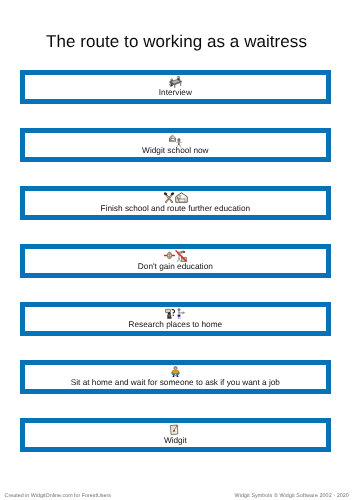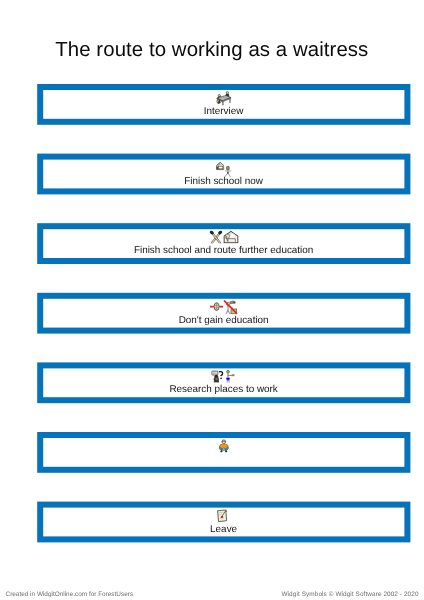--- a/index.html
+++ b/index.html
@@ -5,21 +5,21 @@
 <style>
   html,body{margin:0;padding:0;}
   body{width:353px;height:500px;background:#ffffff;
        font-family:"Liberation Sans",sans-serif;overflow:hidden;
        -webkit-font-smoothing:antialiased;text-rendering:geometricPrecision;}
   .page{position:relative;width:353px;height:500px;}
 
   .title{position:absolute;left:0;top:32px;width:353px;text-align:center;
          font-size:17px;line-height:20px;letter-spacing:0.06px;color:#0b0b0b;}
 
-  .cells{position:absolute;left:31px;top:70.3px;width:310.7px;}
+  .cells{position:absolute;left:20px;top:70.3px;width:310.7px;}
   .cell{position:relative;box-sizing:border-box;width:310.7px;height:33.7px;
         border:5px solid #0672B8;background:#fff;margin-bottom:24.3px;}
   .cell-inner{position:absolute;left:0;right:0;top:0;bottom:0;}
   .sym-row{position:absolute;left:0;right:0;top:0.6px;display:flex;
         align-items:flex-start;justify-content:center;height:12px;}
   .sym-row > span{display:block;line-height:0;position:relative;}
   .sym-row svg{display:block;}
   [data-name="school-building-symbol"]{top:0.5px;}
   [data-name="person-walking-away-symbol"]{top:3.8px;left:0.4px;}
   [data-name="application-form-symbol"]{left:-1px;top:-0.2px;}
@@ -87,21 +87,21 @@
             <span data-name="person-walking-away-symbol">
               <svg width="6" height="10" viewBox="0 0 36 60" data-name="person-walking-icon">
   <rect x="11" y="4" width="13" height="17" rx="2.5" fill="#96896d" stroke="#35302a" stroke-width="2.6"></rect>
   <path d="M4 27 L34 27" stroke="#7b7b7b" stroke-width="3.2" stroke-linecap="round"></path>
   <path d="M17.5 21 L17.5 37" stroke="#7b7b7b" stroke-width="4.2" stroke-linecap="round"></path>
   <path d="M17.5 37 L4 54 M17.5 37 L30 56" stroke="#7b7b7b" stroke-width="3.8" stroke-linecap="round"></path>
   <circle cx="17.5" cy="36" r="4" fill="#2c2820"></circle>
 </svg>
             </span>
           </div>
-          <div class="cell-label" data-name="cell-label">Finish school now</div>
+          <div class="cell-label" data-name="cell-label">Widgit school now</div>
         </div>
       </div>
       <div class="cell" data-name="flow-cell">
         <div class="cell-inner" data-name="cell-content">
           <div class="sym-row" data-name="symbol-row">
             <span data-name="crossed-tools-symbol">
               <svg width="12" height="11" viewBox="0 0 48 44" data-name="crossed-tools-icon">
   <path d="M11 41 L36 10" stroke="#3b352b" stroke-width="6.4" stroke-linecap="round"></path>
   <path d="M11 41 L36 10" stroke="#e8cda4" stroke-width="3.8" stroke-linecap="round"></path>
   <ellipse cx="38" cy="7" rx="7" ry="5.4" fill="#2b2721" transform="rotate(-38 38 7)"></ellipse>
@@ -171,56 +171,57 @@
   <ellipse cx="12" cy="7" rx="4.4" ry="5" fill="#e7e0cd" stroke="#423c33" stroke-width="2.2"></ellipse>
   <path d="M7.4 5 q4.6 -4.4 9.2 0 l0 2.6 q-4.6 -2.8 -9.2 0 Z" fill="#7d7056"></path>
   <path d="M12 12 L12 29" stroke="#8e8e8e" stroke-width="4" stroke-linecap="round"></path>
   <path d="M12 19 L31 20.5" stroke="#7c7c7c" stroke-width="3" stroke-linecap="round"></path>
   <ellipse cx="29" cy="18" rx="5.6" ry="2" fill="#b0b0b0" stroke="#5a554c" stroke-width="1.3"></ellipse>
   <path d="M5.5 27 L18.5 27 L16 36 L8 36 Z" fill="#1010dd"></path>
   <path d="M10 35 L9 43 M15 35 L16 43" stroke="#8e8e8e" stroke-width="3" stroke-linecap="round"></path>
 </svg>
             </span>
           </div>
-          <div class="cell-label" data-name="cell-label">Research places to work</div>
+          <div class="cell-label" data-name="cell-label">Research places to home</div>
         </div>
       </div>
       <div class="cell" data-name="flow-cell">
         <div class="cell-inner" data-name="cell-content">
           <div class="sym-row" data-name="symbol-row">
             <span data-name="person-sitting-symbol">
               <svg width="11" height="11" viewBox="0 0 48 48" data-name="person-sitting-icon">
   <ellipse cx="24" cy="9" rx="6.6" ry="7.4" fill="#e9ddc2" stroke="#4a4036" stroke-width="2.2"></ellipse>
   <path d="M17 8 q7 -7 14 0 l0 2.4 q-7 -4.6 -14 0 Z" fill="#cfc1a0" stroke="#4a4036" stroke-width="1.6"></path>
   <path d="M11 20 q13 -6 26 0 q5 9 2 14 q-14 6 -30 0 q-3 -5 2 -14 Z" fill="#f2960f" stroke="#8e5806" stroke-width="2"></path>
   <path d="M9 27 q-4 9 3 12 l10 1.5 l4 0 l10 -1.5 q7 -3 3 -12 l-3 4 q-7 5 -12 5 q-5 0 -12 -5 Z" fill="#2098dd" stroke="#0f6e9e" stroke-width="1.7"></path>
   <ellipse cx="24" cy="36" rx="4.4" ry="3.4" fill="#e9ddc2" stroke="#4a4036" stroke-width="1.4"></ellipse>
   <path d="M16 38 L16 46 M32 38 L32 46" stroke="#1b55a8" stroke-width="6"></path>
   <ellipse cx="15" cy="45.5" rx="4" ry="2.6" fill="#4b1210"></ellipse>
   <ellipse cx="33" cy="45.5" rx="4" ry="2.6" fill="#4b1210"></ellipse>
 </svg>
             </span>
           </div>
+          <div class="cell-label" data-name="cell-label">Sit at home and wait for someone to ask if you want a job</div>
         </div>
       </div>
       <div class="cell" data-name="flow-cell">
         <div class="cell-inner" data-name="cell-content">
           <div class="sym-row" data-name="symbol-row">
             <span data-name="application-form-symbol">
               <svg width="10" height="12" viewBox="0 0 38 46" data-name="application-form-icon">
   <path d="M5 6 L31 4 L34 38 L8 41 Z" fill="#f2efdd" stroke="#46413a" stroke-width="2.6" stroke-linejoin="round"></path>
   <path d="M9 12 L26 11 M9 18 L21 17" stroke="#b8b2a0" stroke-width="1.6"></path>
   <path d="M12 31 q7 -3 13 -2" stroke="#a29c8c" stroke-width="1.4" fill="none"></path>
   <path d="M31 6 L18 25" stroke="#6d6a60" stroke-width="3" stroke-linecap="round"></path>
   <path d="M31 6 L34 8" stroke="#c0392b" stroke-width="3.4" stroke-linecap="round"></path>
   <ellipse cx="19" cy="26" rx="4.2" ry="3.4" fill="#a53a26" transform="rotate(-20 19 26)"></ellipse>
 </svg>
             </span>
           </div>
-          <div class="cell-label" data-name="cell-label">Leave</div>
+          <div class="cell-label" data-name="cell-label">Widgit</div>
         </div>
       </div>
     </div>
   <div class="footer" data-name="footer">
     <div class="foot-l" data-name="footer-credit-left">Created in WidgitOnline.com for ForestUsers</div>
     <div class="foot-r" data-name="footer-copyright">Widgit Symbols © Widgit Software 2002 - 2020</div>
   </div>
 </div>
 
 </body></html>

